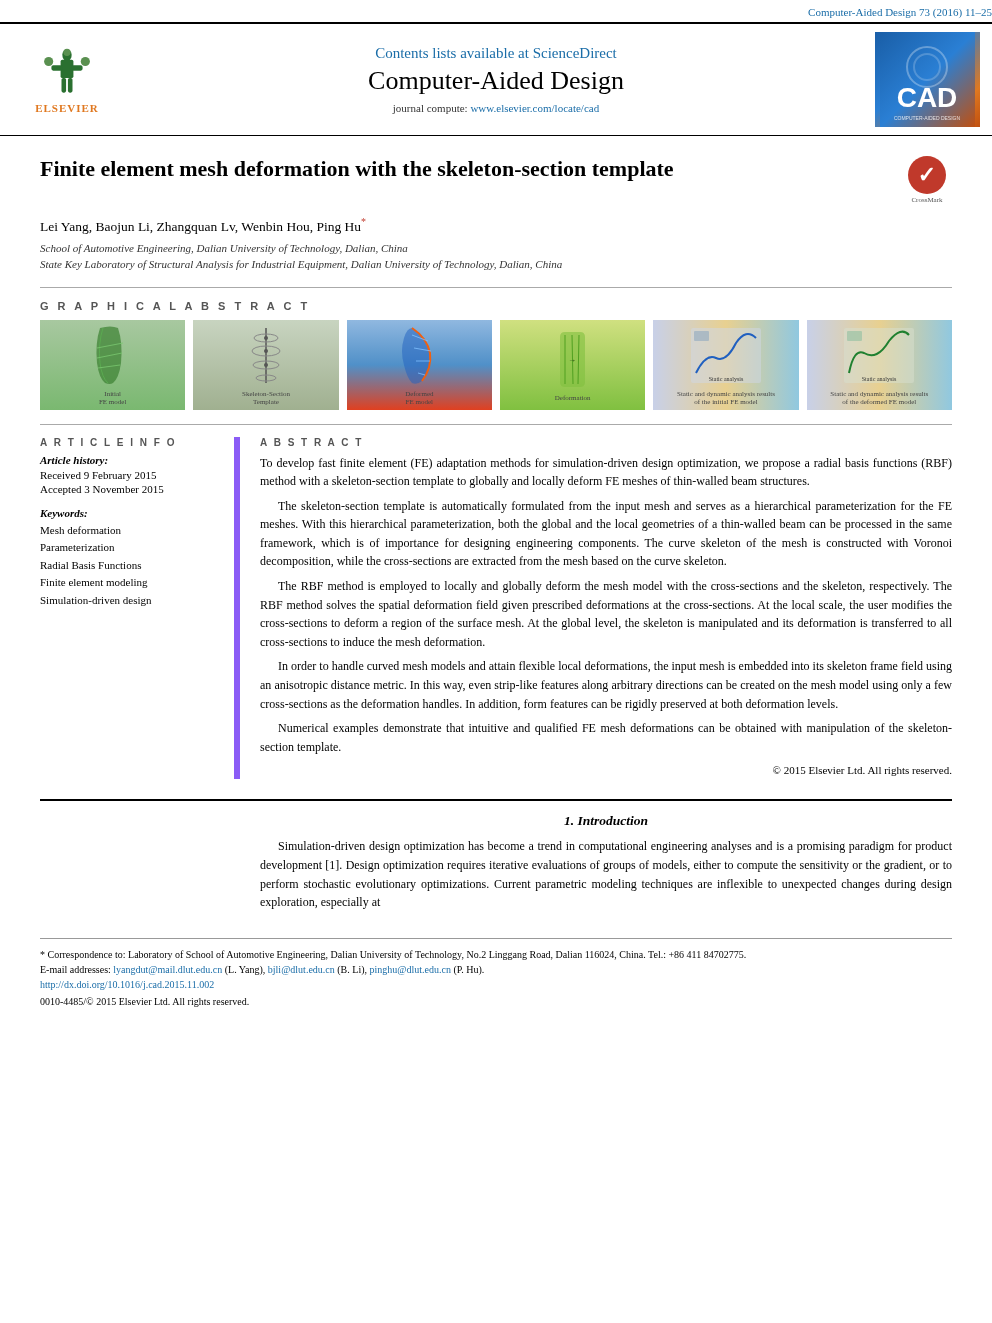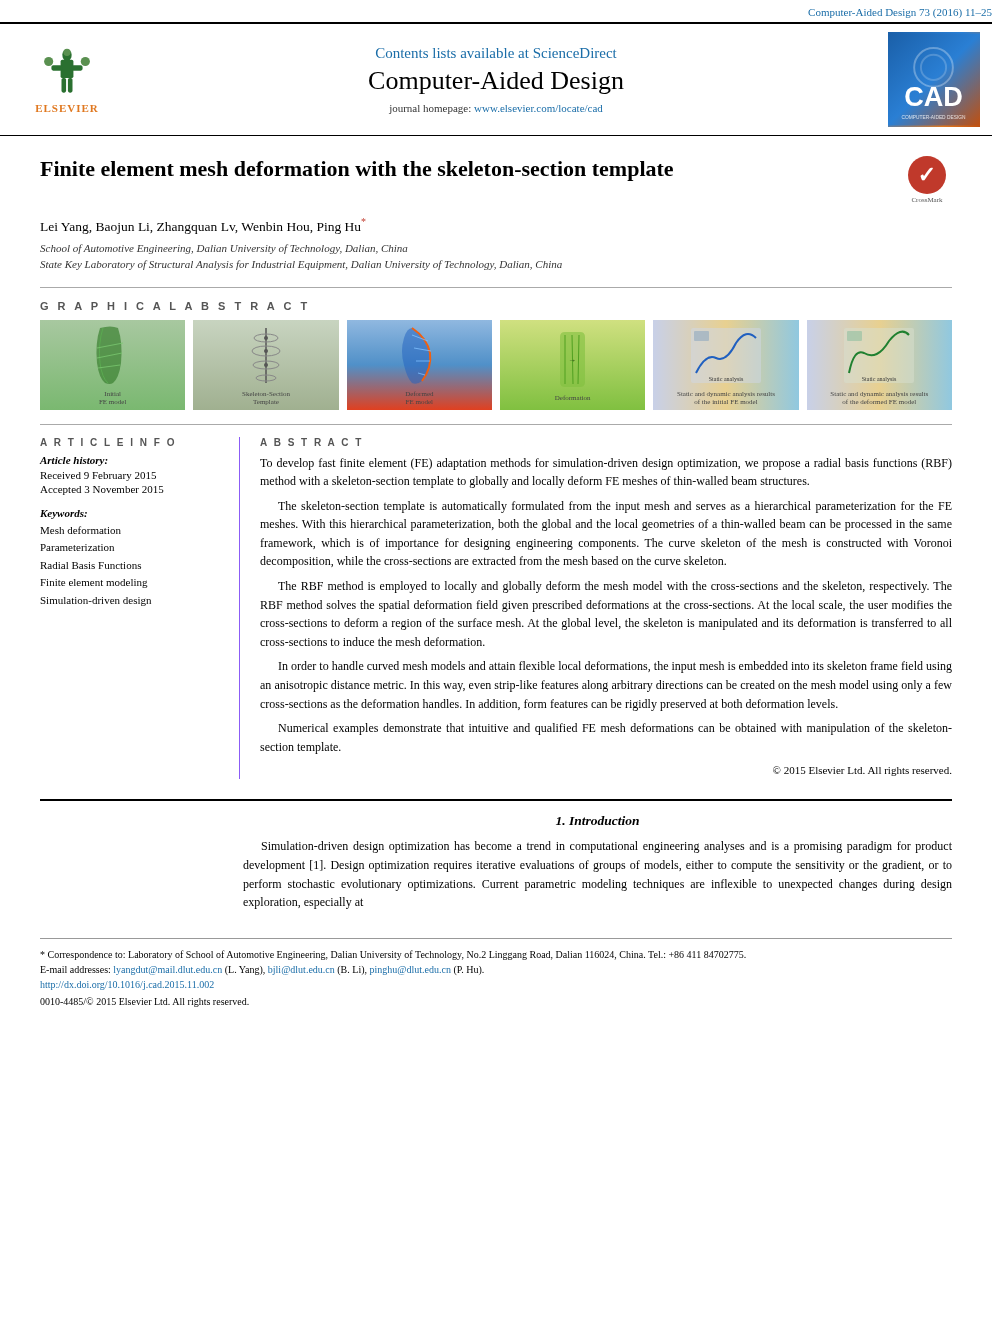--- a/index.html
+++ b/index.html
@@ -75,21 +75,21 @@
       color: #1a6da8;
       text-decoration: none;
     }
     .cad-logo-box {
       width: 110px;
       flex-shrink: 0;
       display: flex;
       justify-content: flex-end;
     }
     .cad-logo {
-      width: 92px;
+      width: 105px;
       height: 95px;
       background: linear-gradient(135deg, #1a5fa8 0%, #2a7fd4 40%, #e07820 80%, #c05010 100%);
       display: flex;
       align-items: center;
       justify-content: center;
       position: relative;
       overflow: hidden;
     }
 
     
@@ -206,21 +206,21 @@
 
     
     .two-col {
       display: flex;
       gap: 20px;
       margin-bottom: 16px;
     }
     .col-left {
       width: 200px;
       flex-shrink: 0;
-      border-right: 1px solid #8b5cf6;
+      border-right: 6px solid #8b5cf6;
       padding-right: 16px;
     }
     .col-right {
       flex: 1;
     }
 
     .section-label {
       font-size: 10px;
       letter-spacing: 2px;
       font-family: Arial, sans-serif;
@@ -278,21 +278,21 @@
 
     
     .intro-divider {
       border: none;
       border-top: 2px solid #000;
       margin: 20px 0 12px;
     }
 
     .intro-section {
       display: flex;
-      gap: 3px;
+      gap: 20px;
     }
     .intro-left {
       width: 200px;
       flex-shrink: 0;
     }
     .intro-right {
       flex: 1;
     }
 
     .section-number-title {
@@ -363,21 +363,21 @@
     </div>
   </div>
 
   <div class="journal-title-center">
     <div class="contents-available">
       <span>Contents lists available at</span>
       <span style="color:#1a6da8;">ScienceDirect</span>
     </div>
     <div class="journal-name-big">Computer-Aided Design</div>
     <div class="homepage-link">
-      <span>journal homepage:</span>
+      <span>journal compute:</span>
       <a href="#">www.elsevier.com/locate/cad</a>
     </div>
   </div>
 
   <div class="cad-logo-box">
     <div class="cad-logo">
       <svg width="95" height="95" viewBox="0 0 95 95" xmlns="http://www.w3.org/2000/svg">
         <defs>
           <linearGradient id="cadGrad" x1="0" y1="0" x2="1" y2="1">
             <stop offset="0%" stop-color="#1a5fa8"></stop>

